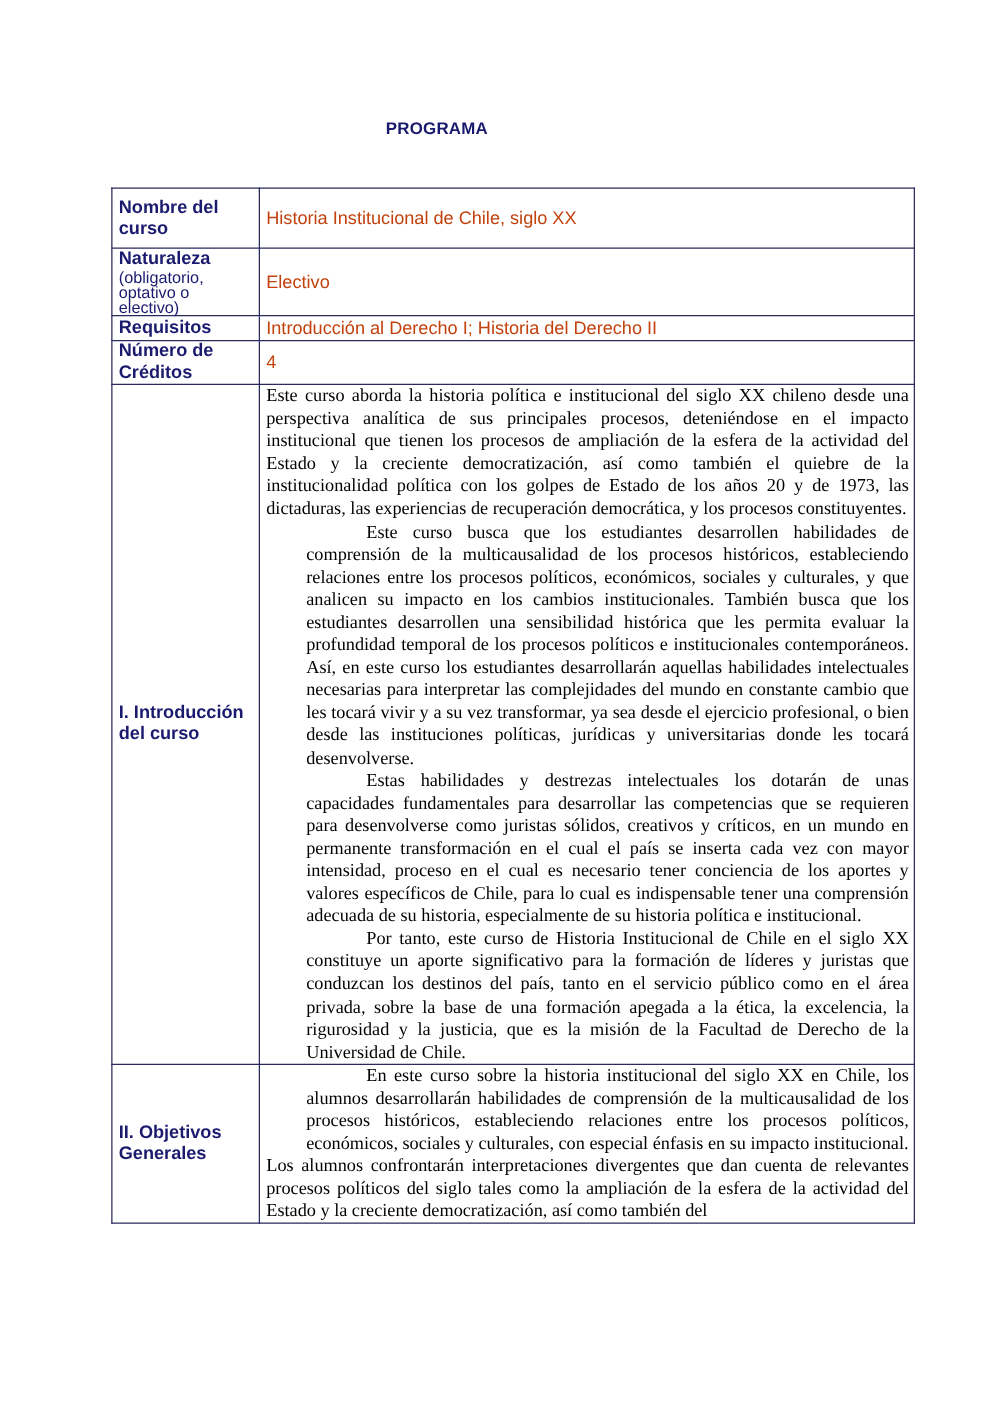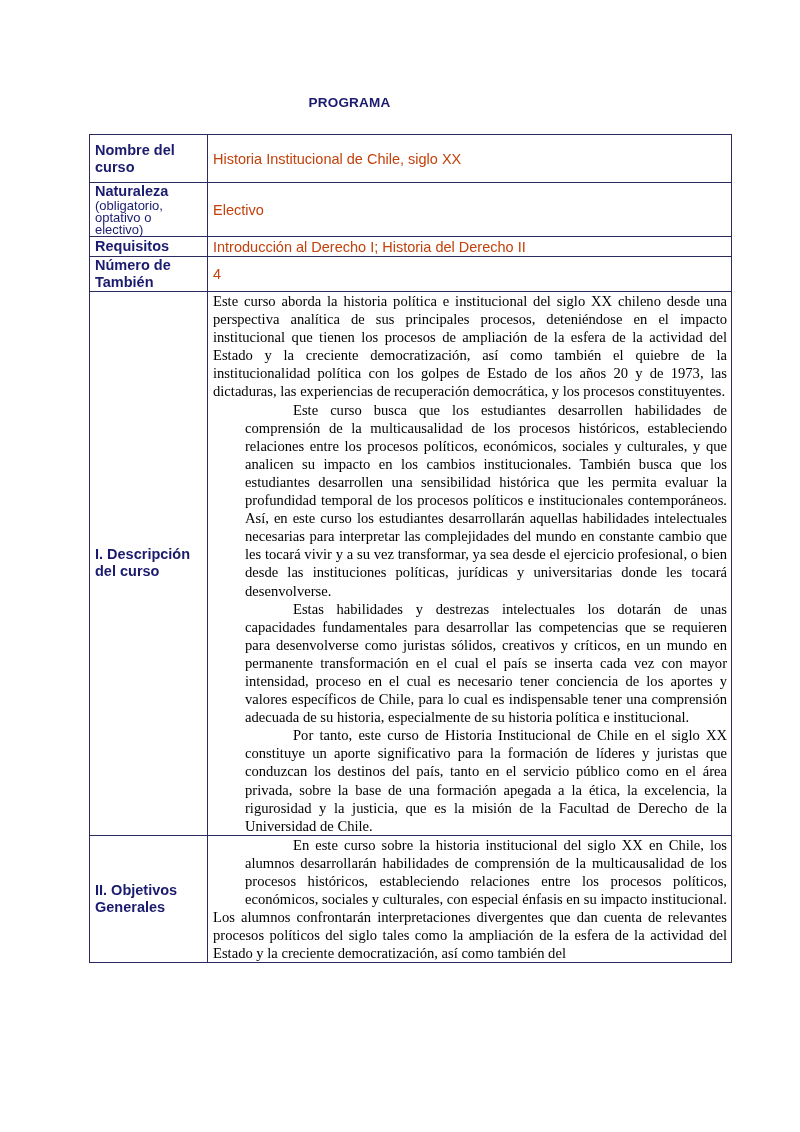--- a/index.html
+++ b/index.html
@@ -3,21 +3,21 @@
   <meta charset="utf-8">
   <style>
     html, body { margin: 0; padding: 0; background: #ffffff; }
     body { width: 800px; height: 1132px; position: relative; overflow: hidden; }
     .title {
       position: absolute; top: 95px; left: 0; width: 699px; text-align: center;
       font-family: "Liberation Sans", sans-serif; font-weight: bold; font-size: 13.5px;
       color: #1a1a6e; letter-spacing: 0.2px;
     }
     table.prog {
-      position: absolute; top: 134px; left: 89px; width: 643px;
+      position: absolute; top: 150px; left: 89px; width: 643px;
       border-collapse: collapse; table-layout: fixed;
     }
     table.prog td {
       border: 1.5px solid #2a2a5e; vertical-align: middle; padding: 0 4px 0 5px;
     }
     td.lbl {
       width: 108px;
       font-family: "Liberation Sans", sans-serif; font-weight: bold; font-size: 14.5px;
       color: #1a1a6e; line-height: 17px;
     }
@@ -55,25 +55,25 @@
       <span>Naturaleza</span>
       <span class="sub">(obligatorio, optativo o electivo)</span>
     </td>
     <td class="val">Electivo</td>
   </tr>
   <tr class="r3">
     <td class="lbl">Requisitos</td>
     <td class="val">Introducción al Derecho I;  Historia del Derecho II</td>
   </tr>
   <tr class="r4">
-    <td class="lbl">Número de También</td>
+    <td class="lbl">Número de Créditos</td>
     <td class="val">4</td>
   </tr>
   <tr>
-    <td class="lbl">I. Descripción del curso</td>
+    <td class="lbl">I. Introducción del curso</td>
     <td class="txt">
       <p>Este curso aborda la historia política e institucional del siglo XX chileno desde una perspectiva analítica de sus principales procesos, deteniéndose en el impacto institucional que tienen los procesos de ampliación de la esfera de la actividad del Estado y la creciente democratización, así como también el quiebre de la institucionalidad política con los golpes de Estado de los años 20 y de 1973, las dictaduras, las experiencias de recuperación democrática, y los procesos constituyentes.</p>
       <p class="ind">Este curso busca que los estudiantes desarrollen habilidades de comprensión de la multicausalidad de los procesos históricos, estableciendo relaciones entre los procesos políticos, económicos, sociales y culturales, y que analicen su impacto en los cambios institucionales. También busca que los estudiantes desarrollen una sensibilidad histórica que les permita evaluar la profundidad temporal de los procesos políticos e institucionales contemporáneos. Así, en este curso los estudiantes desarrollarán aquellas habilidades intelectuales necesarias para interpretar las complejidades del mundo en constante cambio que les tocará vivir y a su vez transformar, ya sea desde el ejercicio profesional, o bien desde las instituciones políticas, jurídicas y universitarias donde les tocará desenvolverse.</p>
       <p class="ind">Estas habilidades y destrezas intelectuales los dotarán de unas capacidades fundamentales para desarrollar las competencias que se requieren para desenvolverse como juristas sólidos, creativos y críticos, en un mundo en permanente transformación en el cual el país se inserta cada vez con mayor intensidad, proceso en el cual es necesario tener conciencia de los aportes y valores específicos de Chile, para lo cual es indispensable tener una comprensión adecuada de su historia, especialmente de su historia política e institucional.</p>
       <p class="ind">Por tanto, este curso de Historia Institucional de Chile en el siglo XX constituye un aporte significativo para la formación de líderes y juristas que conduzcan los destinos del país, tanto en el servicio público como en el área privada, sobre la base de una formación apegada a la ética, la excelencia, la rigurosidad y la justicia, que es la misión de la Facultad de Derecho de la Universidad de Chile.</p>
     </td>
   </tr>
   <tr>
     <td class="lbl">II. Objetivos Generales</td>
     <td class="txt">

